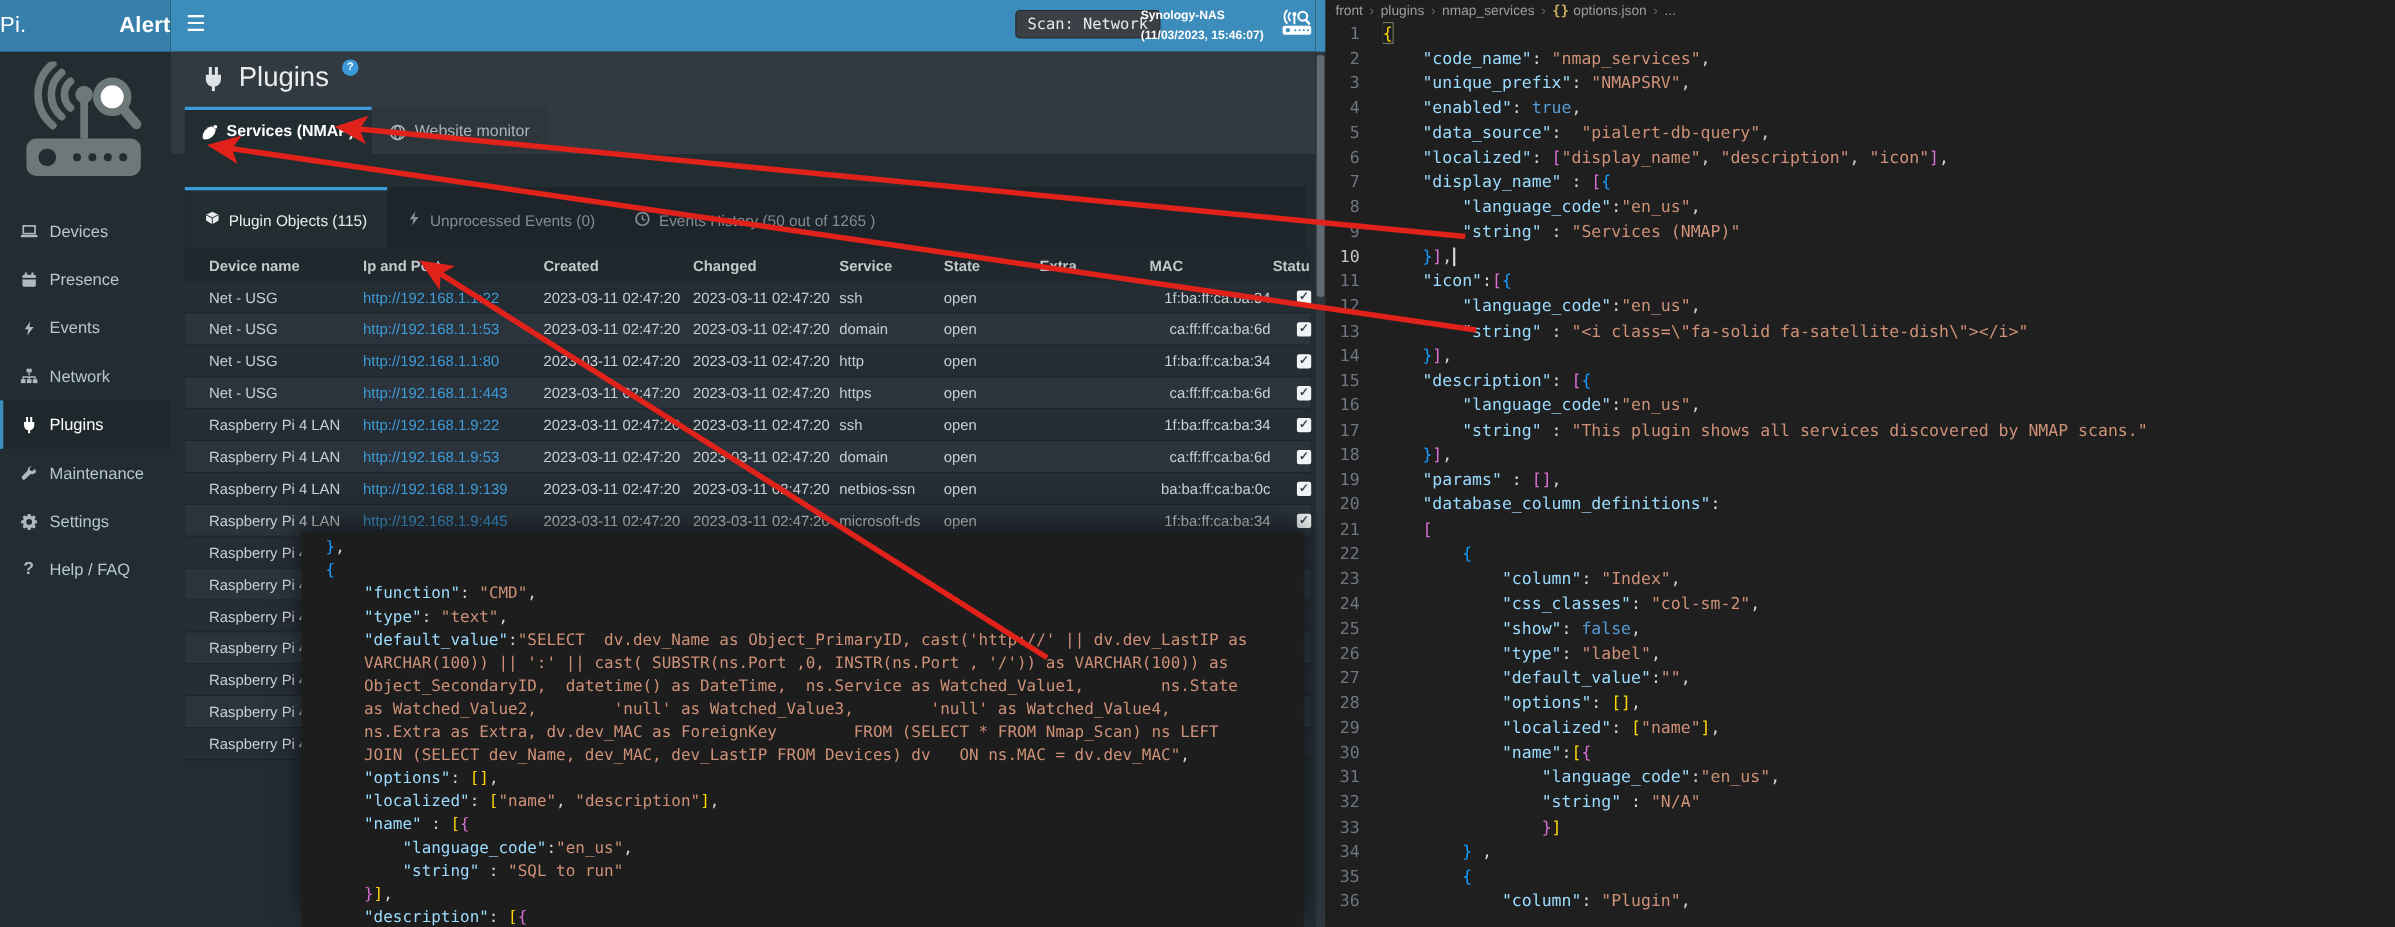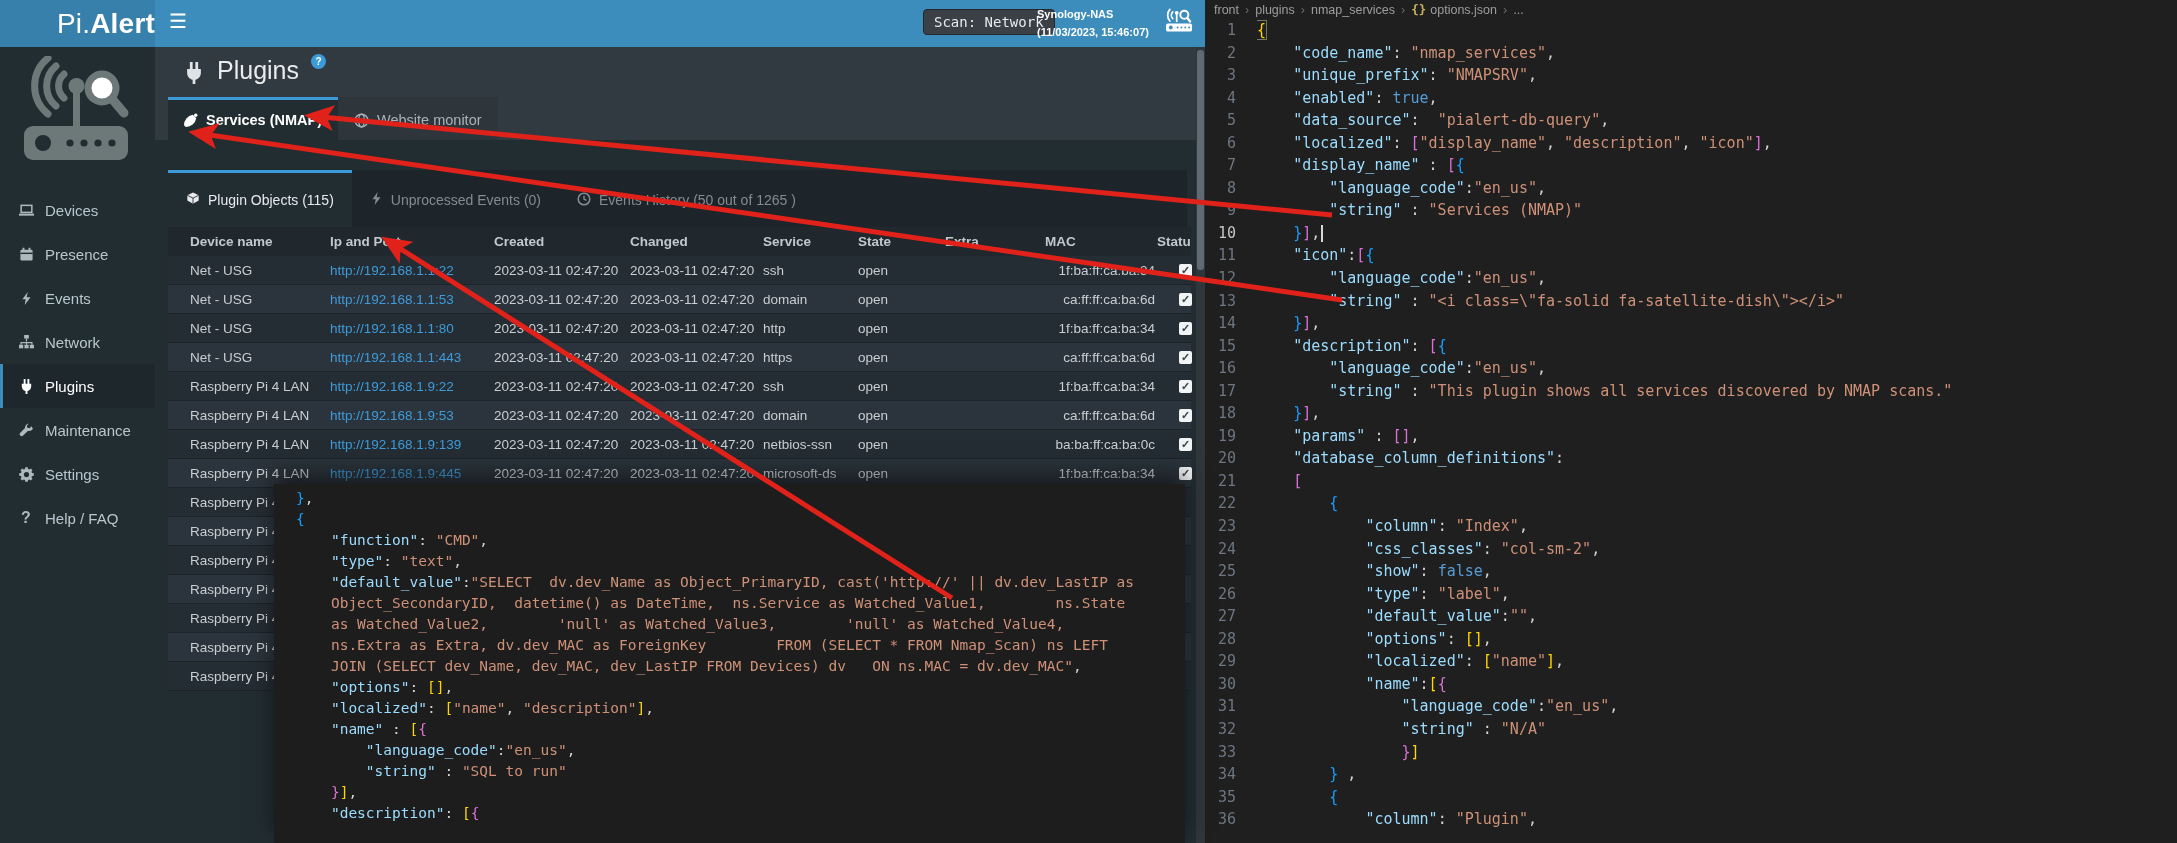--- a/index.html
+++ b/index.html
@@ -2,22 +2,22 @@
 <html><head>
 <meta charset="utf-8">
 <style>
   html,body{margin:0;padding:0}
   body{width:2177px;height:843px;position:relative;overflow:hidden;background:#1f1f1f;
        font-family:"Liberation Sans",sans-serif;-webkit-font-smoothing:antialiased}
   .mono{font-family:"DejaVu Sans Mono",monospace}
 
   
   #sidebar{position:absolute;left:0;top:0;width:155px;height:843px;background:#222d32;z-index:2}
-  #brand{height:47px;background:#3780ab;color:#fff;display:flex;align-items:center;justify-content:flex-end;
-         font-size:28px;letter-spacing:.2px}
+  #brand{height:47px;background:#3780ab;color:#fff;display:flex;align-items:center;justify-content:space-between;
+         font-size:20px;letter-spacing:.2px}
   #brand b{font-weight:bold}
   #logo{position:absolute;left:16px;top:56px}
   #sb-menu{position:absolute;left:0;top:188px;width:155px}
   .sbitem{height:44px;display:flex;align-items:center;gap:10px;padding-left:14px;color:#b8c7ce;
           font-size:15px;cursor:pointer;border-left:3px solid transparent;box-sizing:border-box}
   .sbitem .sbicon{width:18px;height:16px;display:inline-flex;align-items:center;justify-content:center;color:#aeb9bf}
   .sbitem.active{background:#1e282c;border-left-color:#3c8dbc;color:#fff}
   .sbitem.active .sbicon{color:#fff}
   .qmark{font-size:16px;font-weight:bold}
 
@@ -478,20 +478,21 @@
   <div class="navpart"></div>
   <div class="thumb"></div>
 </div>
 
 <div id="overlay-code" class="mono">
     <div class="cl"><span class="tu">}</span><span class="tp">,</span></div>
     <div class="cl"><span class="tu">{</span></div>
     <div class="cl"><span class="tp">    </span><span class="tk">"function"</span><span class="tp">: </span><span class="ts">"CMD"</span><span class="tp">,</span></div>
     <div class="cl"><span class="tp">    </span><span class="tk">"type"</span><span class="tp">: </span><span class="ts">"text"</span><span class="tp">,</span></div>
     <div class="cl"><span class="tp">    </span><span class="tk">"default_value"</span><span class="tp">:</span><span class="ts">"SELECT  dv.dev_Name as Object_PrimaryID, cast('http://' || dv.dev_LastIP as</span></div>
+    <div class="cl"><span class="ts">    VARCHAR(100)) || ':' || cast( SUBSTR(ns.Port ,0, INSTR(ns.Port , '/')) as VARCHAR(100)) as</span></div>
     <div class="cl"><span class="ts">    Object_SecondaryID,  datetime() as DateTime,  ns.Service as Watched_Value1,        ns.State</span></div>
     <div class="cl"><span class="ts">    as Watched_Value2,        'null' as Watched_Value3,        'null' as Watched_Value4,</span></div>
     <div class="cl"><span class="ts">    ns.Extra as Extra, dv.dev_MAC as ForeignKey        FROM (SELECT * FROM Nmap_Scan) ns LEFT</span></div>
     <div class="cl"><span class="ts">    JOIN (SELECT dev_Name, dev_MAC, dev_LastIP FROM Devices) dv   ON ns.MAC = dv.dev_MAC"</span><span class="tp">,</span></div>
     <div class="cl"><span class="tp">    </span><span class="tk">"options"</span><span class="tp">: </span><span class="ty">[]</span><span class="tp">,</span></div>
     <div class="cl"><span class="tp">    </span><span class="tk">"localized"</span><span class="tp">: </span><span class="ty">[</span><span class="ts">"name"</span><span class="tp">, </span><span class="ts">"description"</span><span class="ty">]</span><span class="tp">,</span></div>
     <div class="cl"><span class="tp">    </span><span class="tk">"name"</span><span class="tp"> : </span><span class="ty">[</span><span class="tm">{</span></div>
     <div class="cl"><span class="tp">        </span><span class="tk">"language_code"</span><span class="tp">:</span><span class="ts">"en_us"</span><span class="tp">,</span></div>
     <div class="cl"><span class="tp">        </span><span class="tk">"string"</span><span class="tp"> : </span><span class="ts">"SQL to run"</span></div>
     <div class="cl"><span class="tp">    </span><span class="tm">}</span><span class="ty">]</span><span class="tp">,</span></div>

